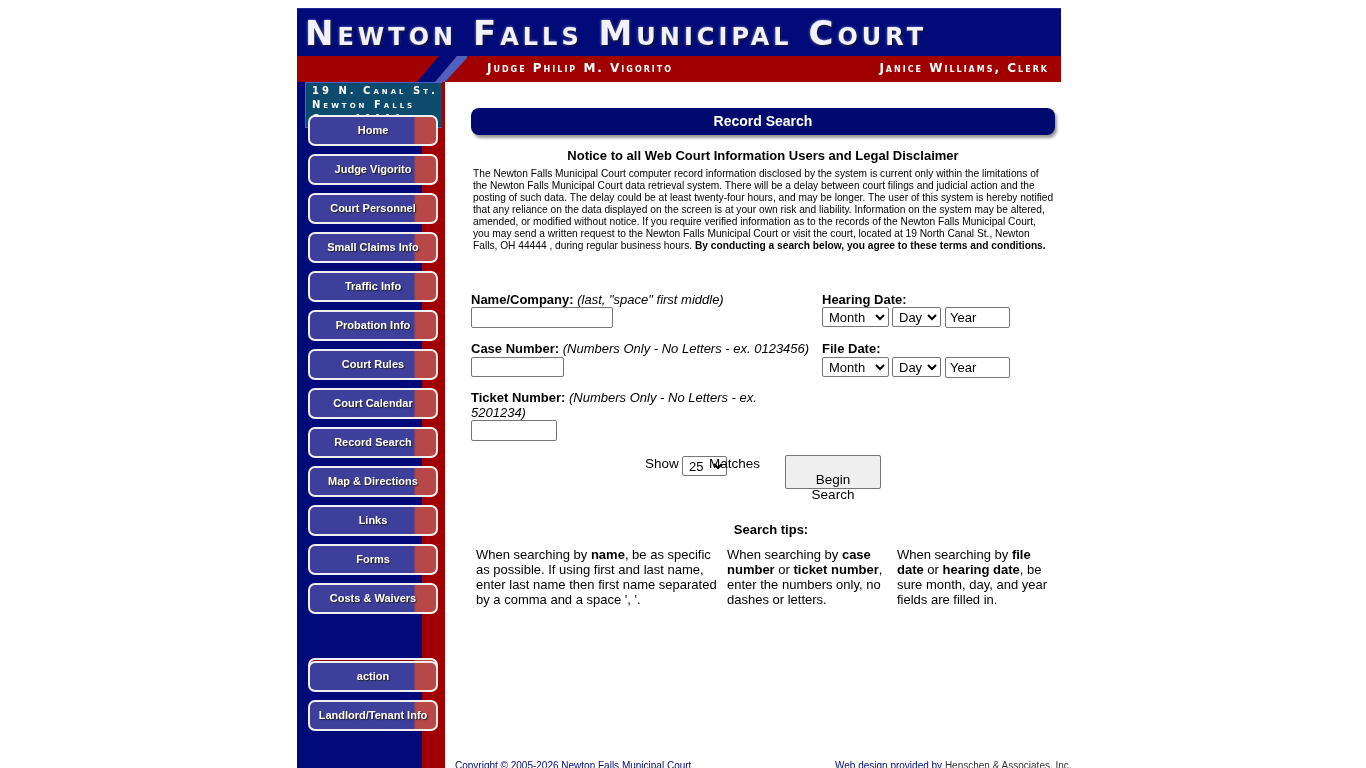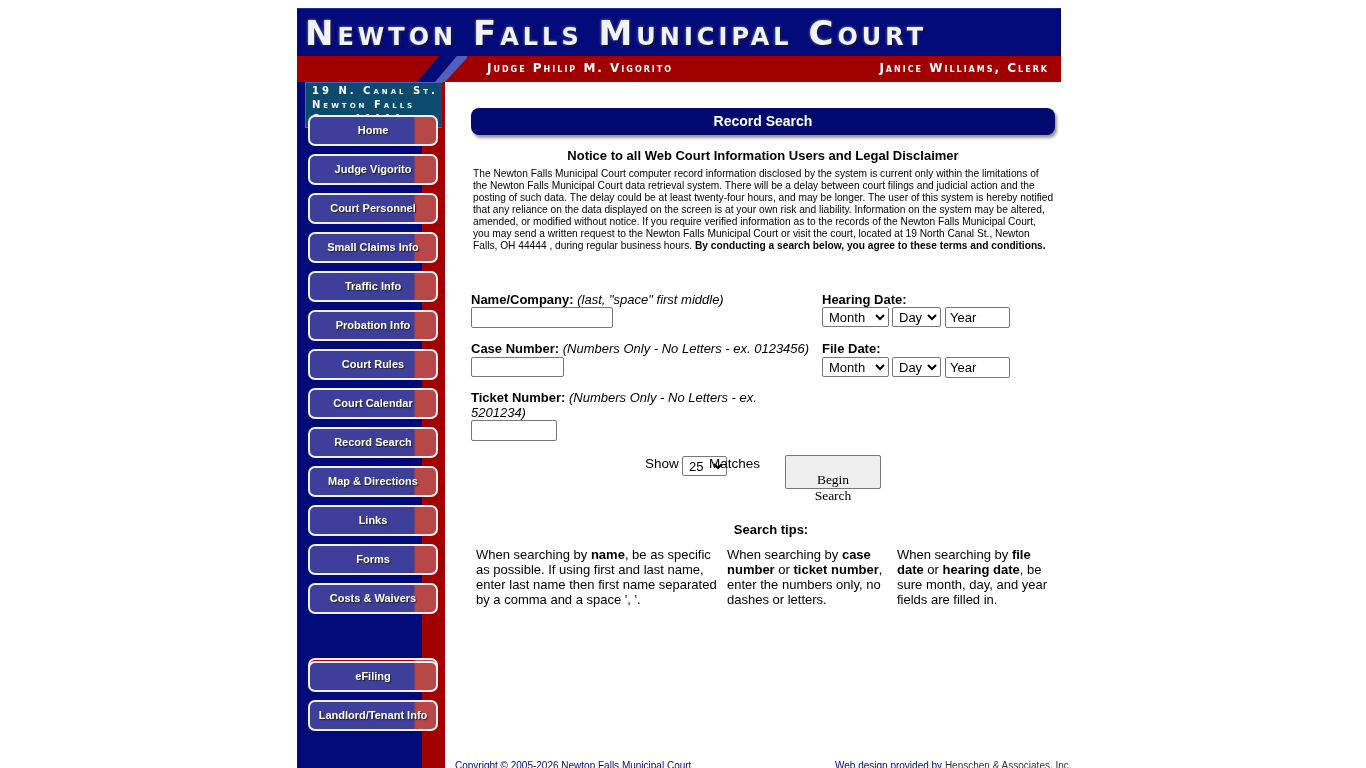--- a/index.html
+++ b/index.html
@@ -23,21 +23,21 @@
   
   .title-bar { position:absolute; left:174px; top:100px; width:584px; height:27px; background:#000a6e; border-radius:8px; color:#fff; font-weight:bold; font-size:14px; text-align:center; line-height:27px; box-shadow:2px 3px 3px #999; }
   .notice-title { position:absolute; left:174px; top:140px; width:584px; text-align:center; font-weight:bold; font-size:13px; }
   .notice-body { position:absolute; left:176px; top:160px; width:582px; font-size:10.2px; line-height:12px; }
   .field-label { position:absolute; font-size:13px; white-space:nowrap; }
   .field-label b { font-weight:bold; }
   .field-label i { font-style:italic; }
   input.txt { position:absolute; height:19px; border:1px solid #767676; border-radius:2px; box-sizing:border-box; padding:1px 4px; font-family:"Liberation Sans", sans-serif; font-size:13px; background:#fff; }
   select.sel { position:absolute; height:20px; border:1px solid #767676; border-radius:2px; font-family:"Liberation Sans", sans-serif; font-size:13px; background:#fff; padding:0 2px; }
   .show-row { position:absolute; left:348px; top:448px; font-size:13.5px; }
-  .btn-search { position:absolute; left:488px; top:447px; width:96px; height:21px; border:1px solid #767676; border-radius:2px; background:#efefef; font-family:Liberation Serif, serif; font-size:13.5px; padding:16px; }
+  .btn-search { position:absolute; left:488px; top:447px; width:96px; height:21px; border:1px solid #767676; border-radius:2px; background:#efefef; font-family:Liberation Sans, sans-serif; font-size:13.5px; padding:16px; }
   .tips-title { position:absolute; left:182px; top:514px; width:584px; text-align:center; font-weight:bold; font-size:13px; }
   .tip { position:absolute; top:539px; font-size:13px; line-height:15px; }
   .footer-left { position:absolute; left:158px; top:752px; font-size:10px; color:#000a78; white-space:nowrap; }
   .footer-right { position:absolute; left:538px; top:752px; font-size:10px; color:#000a78; white-space:nowrap; }
   .footer-right .gray { color:#333; }
 </style>
 </head>
 <body>
 
 <div class="page">
@@ -69,21 +69,21 @@
     <div class="navbtn" style="top:263px">Traffic Info</div>
     <div class="navbtn" style="top:302px">Probation Info</div>
     <div class="navbtn" style="top:341px">Court Rules</div>
     <div class="navbtn" style="top:380px">Court Calendar</div>
     <div class="navbtn" style="top:419px">Record Search</div>
     <div class="navbtn" style="top:458px">Map &amp; Directions</div>
     <div class="navbtn" style="top:497px">Links</div>
     <div class="navbtn" style="top:536px">Forms</div>
     <div class="navbtn" style="top:575px">Costs &amp; Waivers</div>
     <div class="navbtn red" style="top:614px">Online Payments</div>
-    <div class="navbtn" style="top:653px">eFiling</div>
+    <div class="navbtn" style="top:653px">action</div>
     <div class="navbtn" style="top:692px">Landlord/Tenant Info</div>
   </nav>
 
   <div class="title-bar">Record Search</div>
   <div class="notice-title">Notice to all Web Court Information Users and Legal Disclaimer</div>
   <div class="notice-body"><span>The Newton Falls Municipal Court computer record information disclosed by the system is current only within the limitations of the Newton Falls Municipal Court data retrieval system. There will be a delay between court filings and judicial action and the posting of such data. The delay could be at least twenty-four hours, and may be longer. The user of this system is hereby notified that any reliance on the data displayed on the screen is at your own risk and liability. Information on the system may be altered, amended, or modified without notice. If you require verified information as to the records of the Newton Falls Municipal Court, you may send a written request to the Newton Falls Municipal Court or visit the court, located at 19 North Canal St., Newton Falls, OH 44444 , during regular business hours.</span> <b>By conducting a search below, you agree to these terms and conditions.</b></div>
 
   <div class="field-label" style="left:174px; top:284px"><b>Name/Company:</b> <i>(last, "space" first middle)</i></div>
   <input class="txt" type="text" style="left: 174px; top: 299px; width: 142px; height: 21px;" value="">
 

